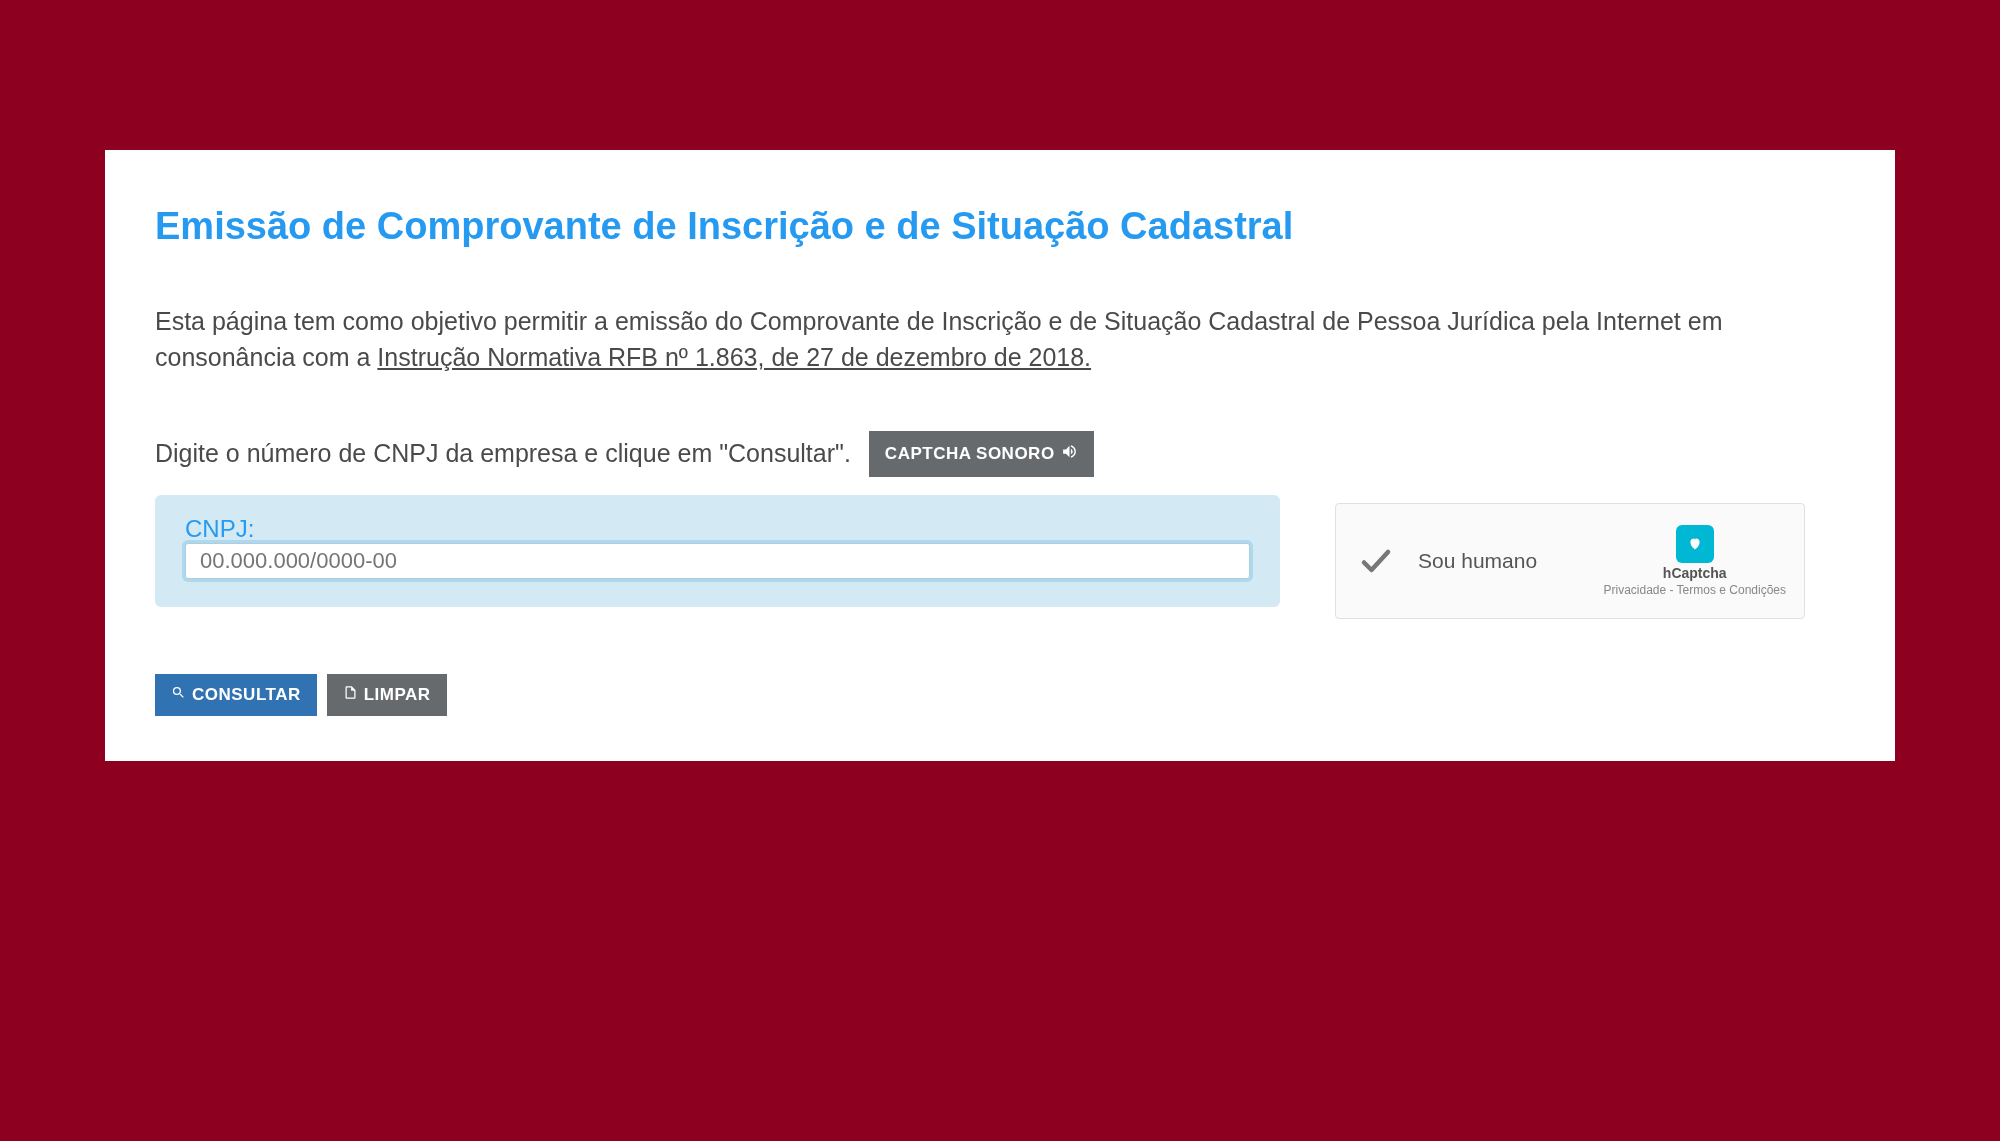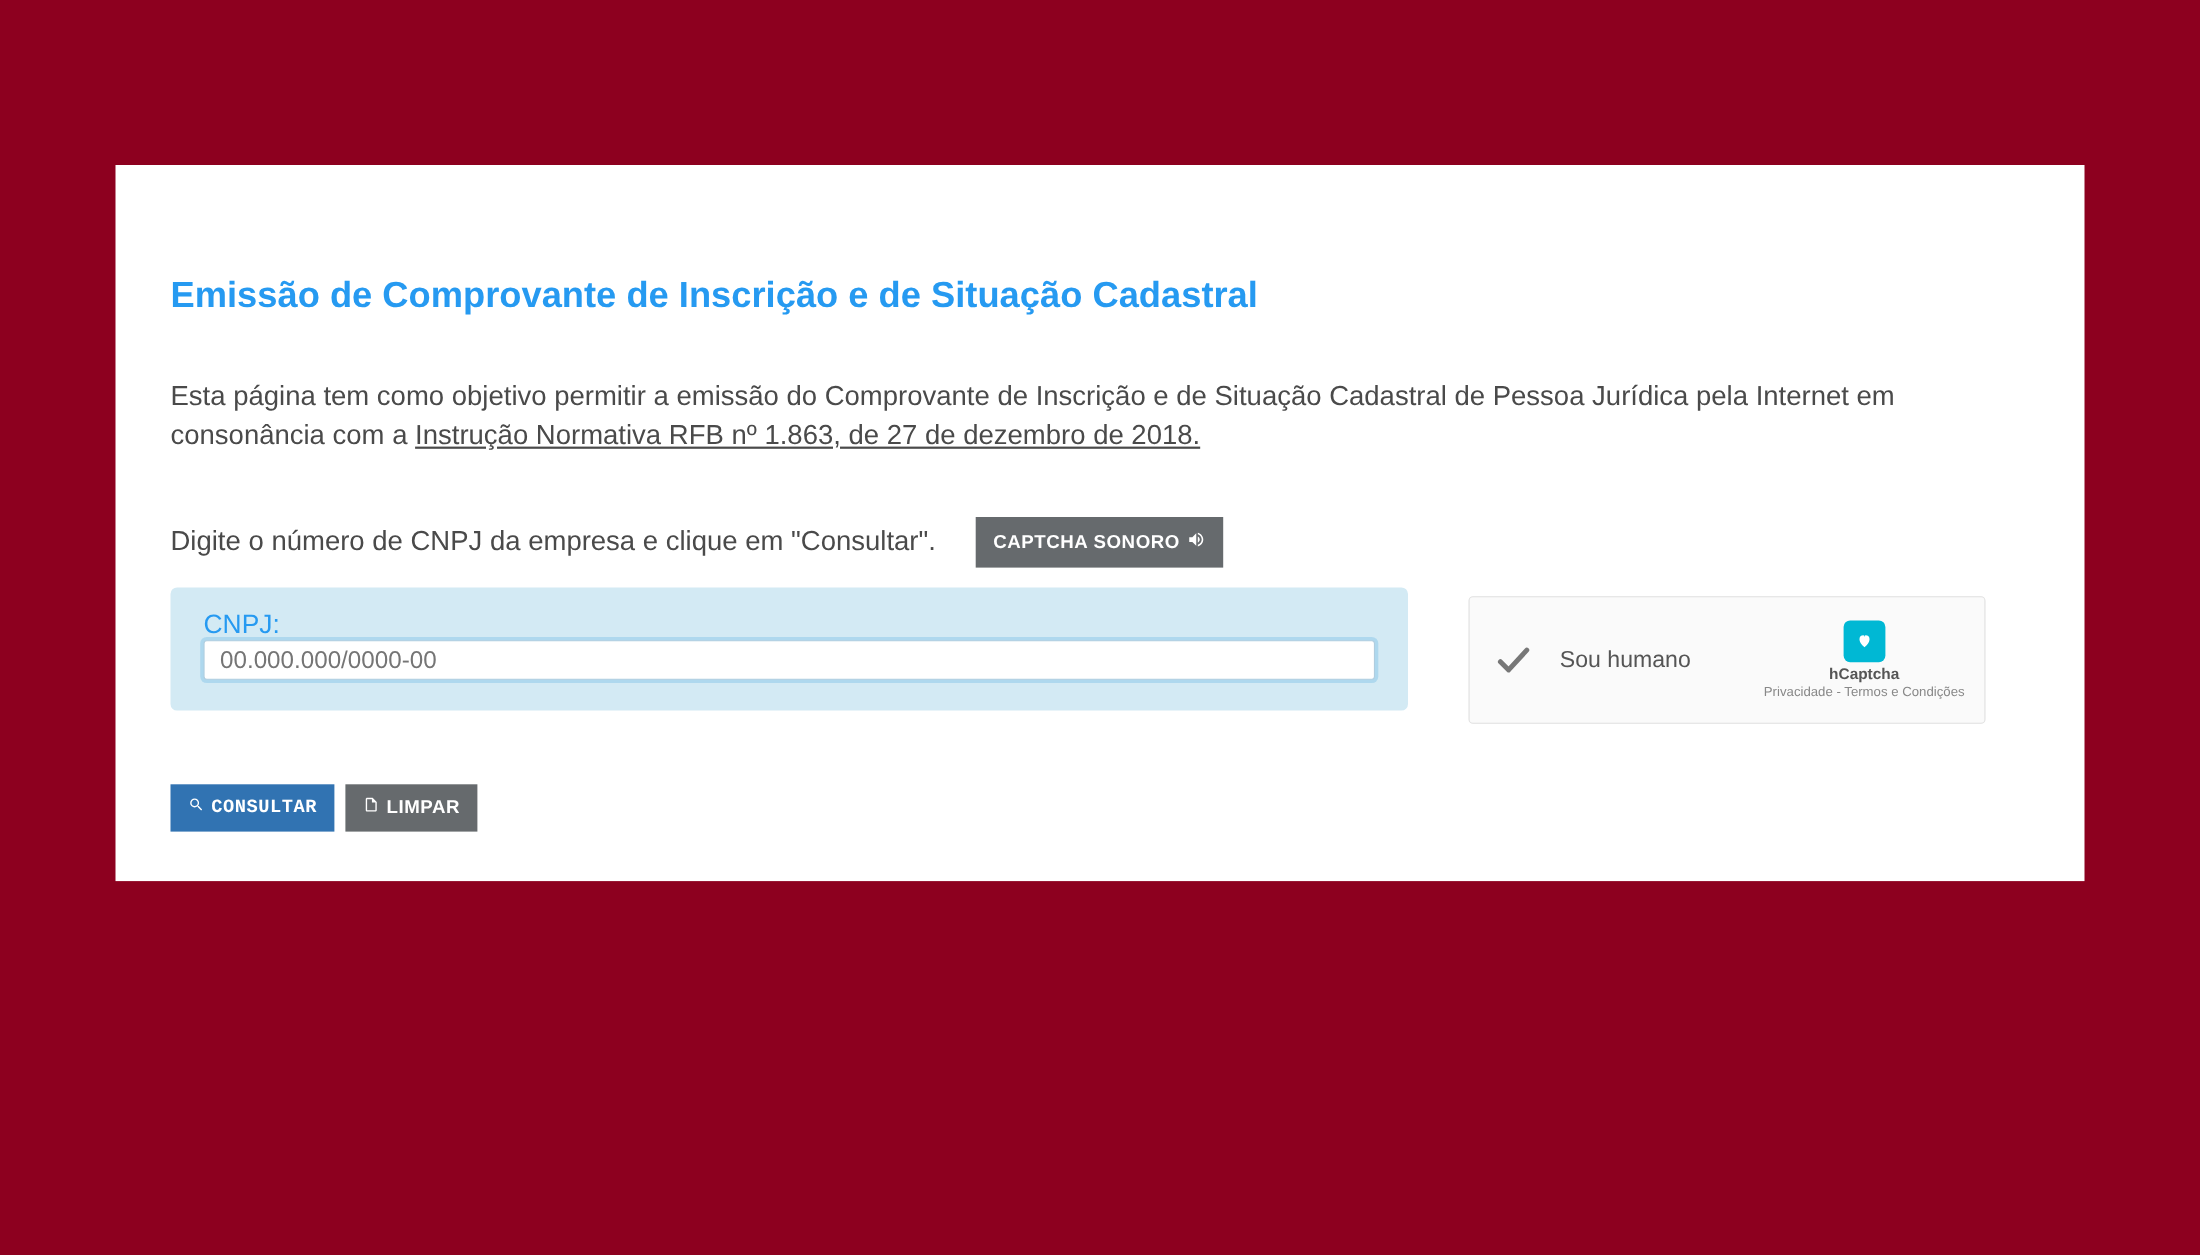--- a/index.html
+++ b/index.html
@@ -13,64 +13,63 @@
     .panel {
       position: absolute;
       left: 105px;
       top: 150px;
       width: 1790px;
       background: #ffffff;
       padding: 55px 50px 45px 50px;
     }
     .page-title {
       color: #269af1;
-      font-size: 33px;
+      font-size: 38px;
       font-weight: 600;
       margin-bottom: 55px;
-      margin-top: 44px;
     }
     .salutation {
       color: #4a4a4a;
       font-size: 25px;
       margin-bottom: 55px;
     }
     .description {
       color: #4a4a4a;
       font-size: 25px;
       line-height: 1.45;
       margin-bottom: 55px;
     }
     .description .link {
       text-decoration: underline;
       color: #4a4a4a;
       cursor: pointer;
     }
     .instruction-row {
       display: flex;
       align-items: center;
-      gap: 36px;
+      gap: 18px;
       margin-bottom: 18px;
     }
     .instruction {
       color: #4a4a4a;
       font-size: 25px;
     }
     .btn {
       display: inline-flex;
       align-items: center;
       gap: 6px;
       border: none;
       color: #fff;
       font-weight: 600;
       letter-spacing: 0.5px;
       cursor: pointer;
       font-family: inherit;
     }
     .btn-gray { background: #666a6d; }
-    .btn-blue { background: #3173b2; font-family: Liberation Mono, monospace; }
+    .btn-blue { background: #3173b2; }
     .btn-sonoro {
       padding: 12px 16px;
       font-size: 17px;
     }
     .form-row {
       display: flex;
       align-items: flex-start;
       gap: 55px;
     }
     .cnpj-box {

